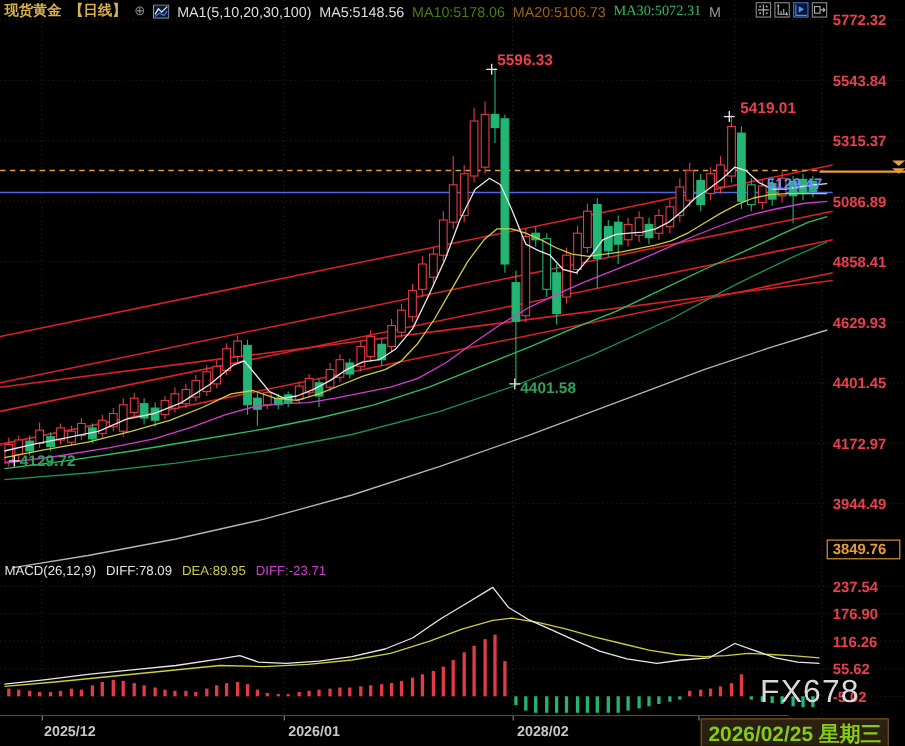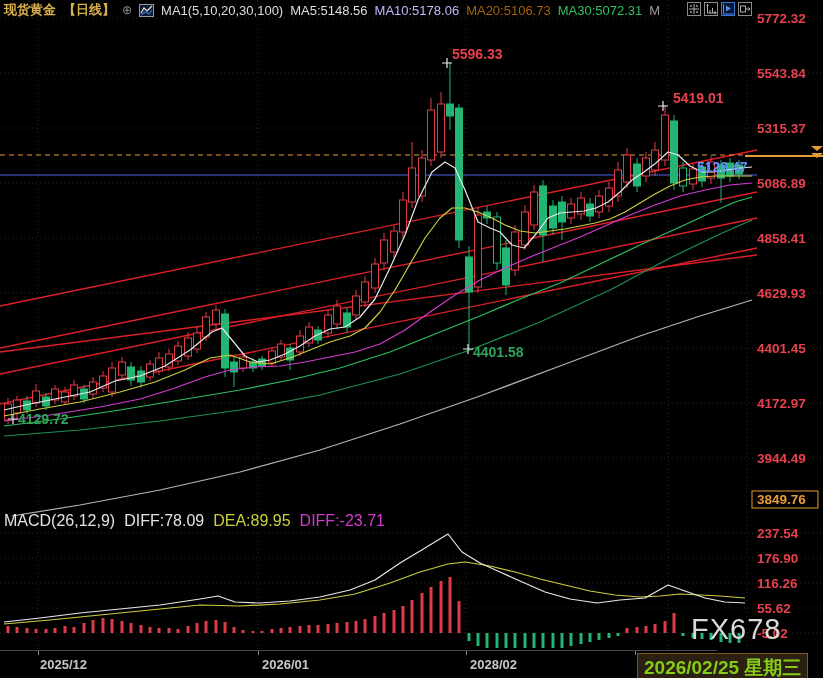--- a/index.html
+++ b/index.html
@@ -4,28 +4,28 @@
 <style>
   html,body{margin:0;padding:0;background:#000;}
   body{width:823px;height:678px;overflow:hidden;font-family:"Liberation Sans",sans-serif;}
   #root{position:relative;width:823px;height:678px;background:#000;}
   #chart-svg{position:absolute;left:0;top:0;}
   svg text{font-family:"Liberation Sans",sans-serif;}
   .hdr{position:absolute;top:1px;left:4px;display:flex;gap:7px;align-items:center;font-size:13px;white-space:nowrap;z-index:6;}
   .hdr .sym{color:#d8b04c;font-weight:bold;}
   .hdr .plus{color:#8a8a8a;font-size:12px;}
   .hdr .w{color:#dedede;}
-  .hdr .y{color:#c4b5fd;text-align:right;}
+  .hdr .y{color:#4d7c0f;text-align:right;}
   .hdr .m{color:#a16207;}
-  .hdr .g{color:#2fbf5f;}
+  .hdr .g{color:#2fbf5f;font-family:Liberation Serif, serif;}
   .hdr .gr{color:#9a9a9a;}
   .tools{position:absolute;top:2px;left:687px;display:flex;gap:3px;z-index:6;}
   .tool{width:14px;height:14px;border:1px solid #8a8a8a;box-sizing:border-box;display:flex;align-items:center;justify-content:center;background:#000;}
   .tool.active{border-color:#3a76d6;background:#061530;}
-  .macdhdr{position:absolute;top:512px;left:4px;display:flex;gap:9px;font-size:16px;white-space:nowrap;z-index:6;}
+  .macdhdr{position:absolute;top:512px;left:4px;display:flex;gap:9px;font-size:12px;white-space:nowrap;z-index:6;}
   .macdhdr .w{color:#e2e2e2;}
   .macdhdr .y{color:#cdcd3e;}
   .macdhdr .m{color:#d23bd2;}
   .wm{position:absolute;left:691px;top:615px;font-size:29px;color:#d9d9d9;letter-spacing:1px;z-index:5;line-height:1;}
   .dateaxis{position:absolute;left:0;top:650px;width:717px;height:28px;border-top:1px solid #4a4a4a;background:#000;z-index:6;}
   .dlabel{position:absolute;top:6px;font-size:13px;color:#c8c8c8;font-weight:bold;white-space:nowrap;}
   .dcur{position:absolute;top:2px;font-size:19px;color:#84cc16;font-weight:bold;background:#2b2011;border:1px solid #7a5a1a;padding:1px 6px;white-space:nowrap;}
   .dtick{position:absolute;top:0;width:1px;height:4px;background:#888;}
 </style>
 </head>

